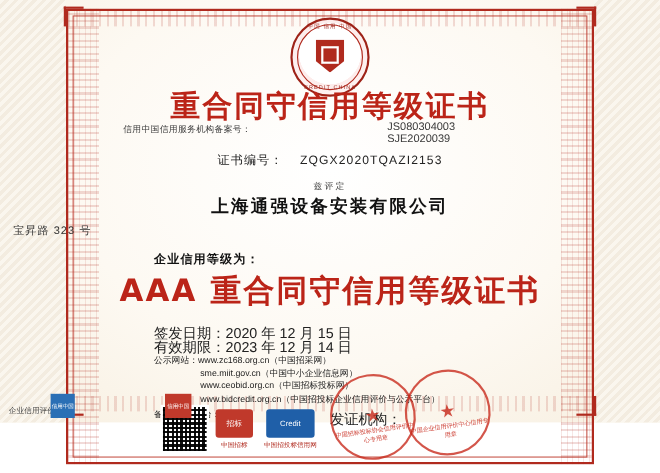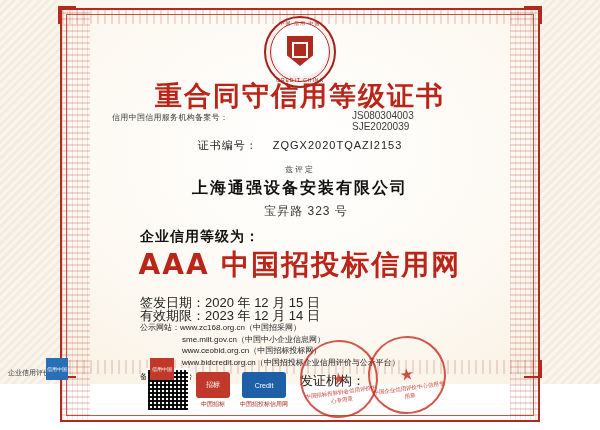--- a/index.html
+++ b/index.html
@@ -106,27 +106,27 @@
 
   .hereby{
     position:absolute;left:0;right:0;top:164px;text-align:center;
     font-size:8px;color:#444;letter-spacing:2px;
   }
   .company{
     position:absolute;left:0;right:0;top:178px;text-align:center;
     font-size:16px;font-weight:bold;color:#111;letter-spacing:2px;
   }
   .address{
-    position:absolute;left:12px;right:0;top:203px;text-align:center;
-    font-size:12px;color:#333;letter-spacing:1px;
+    position:absolute;left:12px;right:0;top:203px;
+    font-size:10px;color:#333;letter-spacing:1px;
   }
 
   .grade-label{
     position:absolute;left:140px;top:228px;
-    font-size:14px;color:#111;font-weight:bold;letter-spacing:1px;
+    font-size:11px;color:#111;font-weight:bold;letter-spacing:1px;
   }
   .grade{
     position:absolute;left:0;right:0;top:246px;text-align:center;
     font-size:28px;font-weight:bold;color:#bb2418;letter-spacing:2px;
     font-family:"DejaVu Sans", sans-serif;
   }
 
   .dates{
     position:absolute;left:140px;top:296px;font-size:13px;color:#222;line-height:13px;
   }
@@ -236,21 +236,21 @@
   <div class="certno">
     <span class="lbl">证书编号：</span>
     <span>ZQGX2020TQAZI2153</span>
   </div>
 
   <div class="hereby">兹评定</div>
   <div class="company">上海通强设备安装有限公司</div>
   <div class="address">宝昇路 323 号</div>
 
   <div class="grade-label">企业信用等级为：</div>
-  <div class="grade">AAA 中国招投标信用网</div>
+  <div class="grade">AAA 重合同守信用等级证书</div>
 
   <div class="dates">
     <div>签发日期：2020 年 12 月 15 日</div>
     <div>有效期限：2023 年 12 月 14 日</div>
   </div>
 
   <div class="pubsites">
     <div><span>公示网站：</span><span>www.zc168.org.cn（中国招采网）</span></div>
     <div style="padding-left:42px">sme.miit.gov.cn（中国中小企业信息网）</div>
     <div style="padding-left:42px">www.ceobid.org.cn（中国招标投标网）</div>

